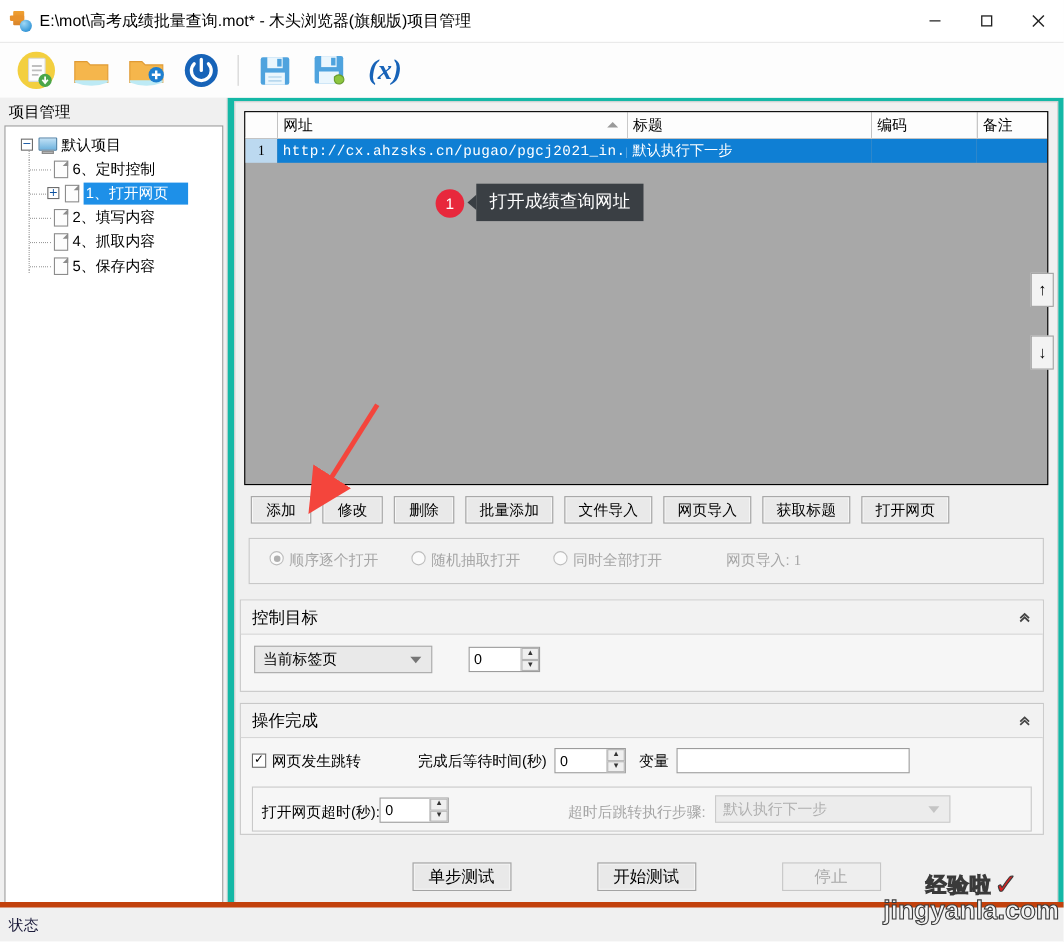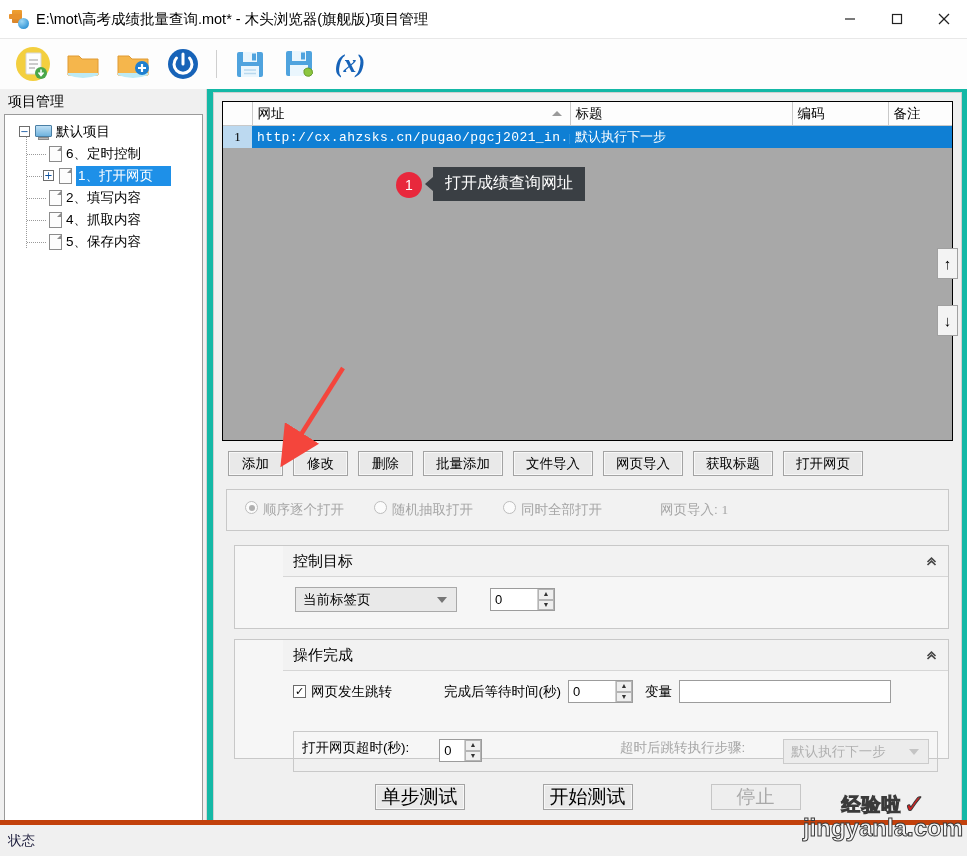--- a/index.html
+++ b/index.html
@@ -316,25 +316,24 @@
   }
   .radio .dot.on::after {
     content:""; width: 6px; height:6px; border-radius:50%;
     background: #b0b0b0;
   }
   .total { margin-left: 28px; white-space: nowrap; }
 
   
   .group {
     position: absolute;
-    left: 20px; right: 12px;
+    left: 4px; right: 12px;
     border: 1px solid #c8c8c8;
     background: #f6f6f6;
     box-sizing: border-box;
-    padding-left: 48px;
   }
   .group-header {
     height: 30px;
     background: #f2f2f2;
     border-bottom: 1px solid #d6d6d6;
     display: flex; align-items: center;
     padding: 0 8px 0 10px;
     position: relative;
   }
   .group-title { font-size: 15px; color:#000; }
@@ -427,21 +426,21 @@
     left: 0; right: 0; bottom: 10px;
     display: flex; justify-content: center;
     gap: 78px;
   }
   .testbtn {
     width: 90px; height: 26px;
     background: #e9e9e9;
     border: 1px solid #a3a3a3;
     box-shadow: inset 0 0 0 1px #f7f7f7;
     display:flex; align-items:center; justify-content:center;
-    font-size: 19px;
+    font-size: 15px;
     box-sizing:border-box;
   }
   .testbtn.disabled { color:#a9a9a9; background:#eee; border-color:#c6c6c6; box-shadow:none;}
 
   
   .statusbar {
     position: absolute;
     left: 0; right: 0; bottom: 0;
     height: 31px;
     background: #f0f0f0;
@@ -765,21 +764,21 @@
               <span class="val">0</span>
               <span class="btns">
                 <div>▲</div>
                 <div>▼</div>
               </span>
             </div>
             <span class="lbl" style="margin-left:12px;">变量</span>
             <div class="textbox" style="width:212px; margin-left:7px;"></div>
           </div>
 
-          <div style="display:flex; align-items:flex-start; margin-top:28px; border:1px solid #c9c9c9; padding:7px 8px; box-sizing:border-box;gap:30px;">
+          <div style="display:flex; align-items:flex-end; margin-top:12px; border:1px solid #c9c9c9; padding:7px 8px; box-sizing:border-box;">
             <span class="lbl">打开网页超时(秒):</span>
             <div class="spin" style="width:63px;">
               <span class="val">0</span>
               <span class="btns">
                 <div>▲</div>
                 <div>▼</div>
               </span>
             </div>
             <span class="lbl dim" style="margin-left:108px;">超时后跳转执行步骤:</span>
             <div class="combo disabled" style="width:214px; margin-left:8px;">

